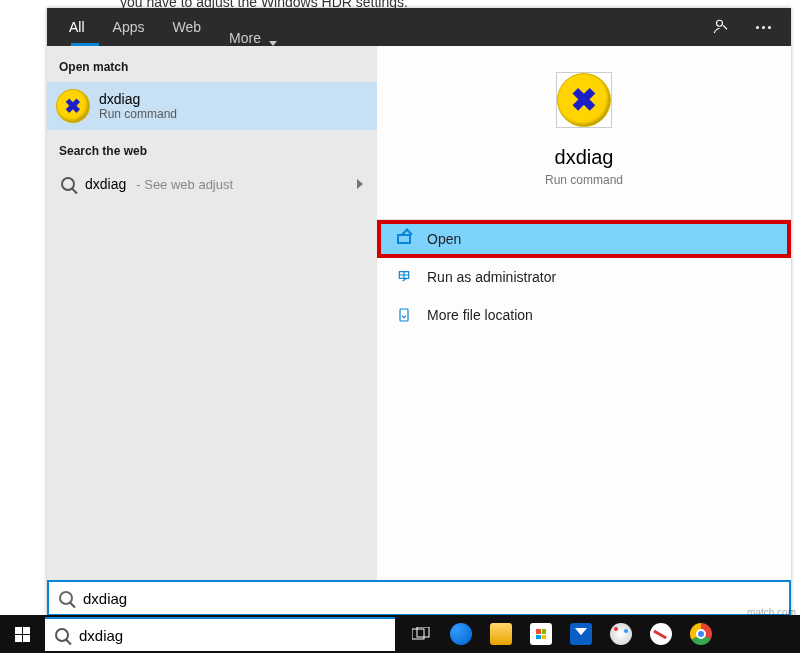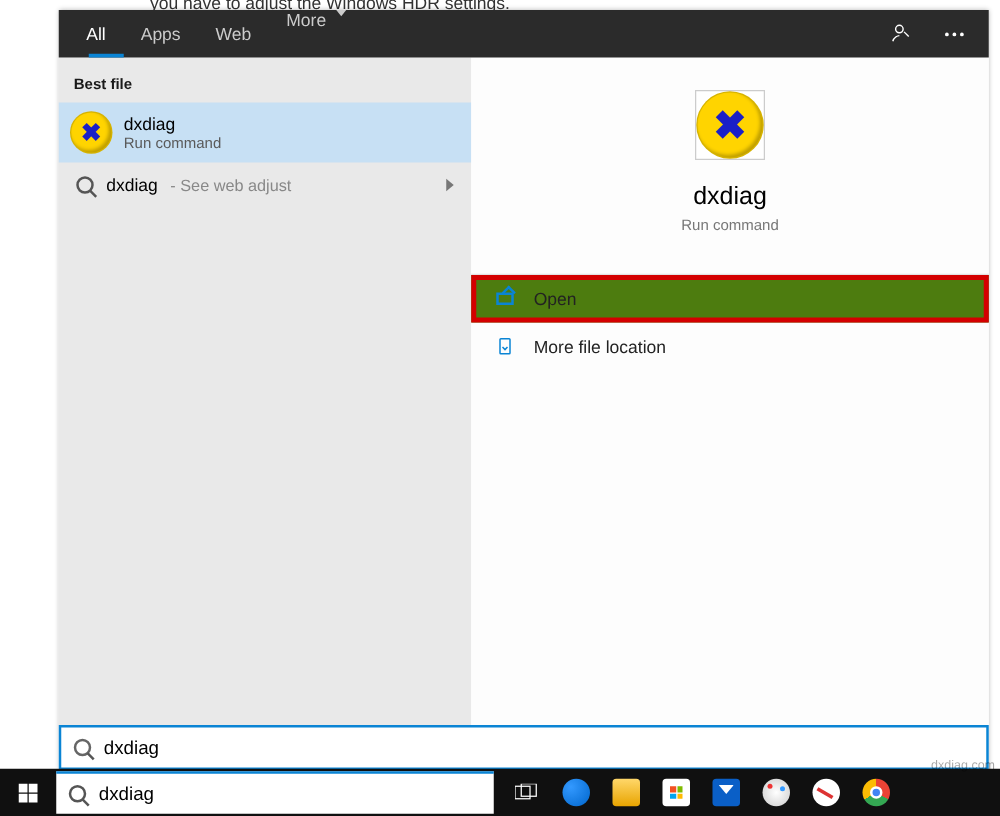--- a/index.html
+++ b/index.html
@@ -6,21 +6,21 @@
   body { width: 800px; height: 653px; background: #fff; position: relative; overflow: hidden; }
   .article-text { position: absolute; top: -6px; left: 120px; font-size: 14px; color: #333; }
   .watermark { position: absolute; right: 4px; bottom: 35px; font-size: 10px; color: rgba(0,0,0,.35); }
 
   
   .flyout { position: absolute; left: 47px; top: 8px; width: 744px; height: 608px; background: #fff; box-shadow: 0 0 4px rgba(0,0,0,.3); display: flex; flex-direction: column; }
   .tabs { background: #2b2b2b; height: 38px; display: flex; align-items: center; color: #fff; position: relative; padding: 0 8px; }
   .tab { font-size: 14px; padding: 0 14px; height: 38px; display: flex; align-items: center; cursor: pointer; color: #ccc; }
   .tab.active { color: #fff; }
   .tab.active::after { content: ""; position: absolute; bottom: 0; height: 3px; width: 28px; background: #0a84d4; transform: translateX(2px); }
-  .tab-more { display: flex; align-items: flex-start; gap: 8px; }
+  .tab-more { display: flex; align-items: flex-end; gap: 8px; }
   .chev-down { width: 0; height: 0; border-left: 4px solid transparent; border-right: 4px solid transparent; border-top: 5px solid #ccc; }
   .tabs-right { margin-left: auto; display: flex; gap: 22px; padding-right: 10px; }
   .icon-btn { width: 20px; height: 20px; display: flex; align-items: center; justify-content: center; color: #fff; cursor: pointer; }
   .ellipsis-dots { display: flex; gap: 3px; }
   .ellipsis-dots i { width: 3px; height: 3px; background: #fff; border-radius: 50%; }
 
   .body-row { flex: 1; display: flex; min-height: 0; }
   .left-col { width: 330px; background: #e9e9e9; display: flex; flex-direction: column; }
   .section-hdr { font-size: 12px; font-weight: 600; color: #1a1a1a; padding: 14px 12px 8px; }
   .best-match { background: #c7e0f4; display: flex; align-items: center; gap: 10px; padding: 8px 10px; cursor: pointer; }
@@ -37,21 +37,21 @@
   .web-row .hint { font-size: 13px; color: #888; }
   .chev-right { margin-left: auto; width: 0; height: 0; border-top: 5px solid transparent; border-bottom: 5px solid transparent; border-left: 6px solid #777; }
 
   .right-col { flex: 1; background: #fdfdfd; padding-top: 26px; display: flex; flex-direction: column; align-items: center; }
   .app-icon-box { width: 56px; height: 56px; border: 1px solid #ccc; display: flex; align-items: center; justify-content: center; background: #fff; }
   .app-title { font-size: 20px; font-weight: 400; margin-top: 18px; color: #000; }
   .app-sub { font-size: 12px; color: #777; margin-top: 4px; }
 
   .actions { width: 100%; margin-top: 32px; border-top: 1px solid #e3e3e3; }
   .action-row { display: flex; align-items: center; gap: 14px; padding: 10px 18px; font-size: 14px; color: #222; cursor: pointer; }
-  .action-row.selected { outline: 4px solid #d40000; outline-offset: -4px; background: #4d7c0f; }
+  .action-row.selected { outline: 4px solid #d40000; outline-offset: -4px; background: #7dd3fc; }
   .action-icon { width: 18px; height: 18px; display: flex; align-items: center; justify-content: center; }
   .open-icon { border: 2px solid #0a84d4; width: 14px; height: 10px; position: relative; }
   .open-icon::before { content: ""; position: absolute; top: -6px; left: 4px; width: 6px; height: 6px; border-top: 2px solid #0a84d4; border-right: 2px solid #0a84d4; transform: rotate(-45deg); }
   .admin-icon svg, .folder-icon svg { width: 16px; height: 16px; }
 
   
   .searchbox { height: 36px; border: 2px solid #0a84d4; background: #fff; display: flex; align-items: center; padding: 0 10px; gap: 10px; }
   .searchbox .search-glyph { border-color: #666; }
   .search-input { border: 0; outline: 0; font-size: 15px; flex: 1; background: transparent; color: #000; }
 
@@ -95,30 +95,31 @@
             <i></i>
             <i></i>
             <i></i>
           </div>
       </div>
     </div>
   </div>
 
   <div class="body-row">
     <div class="left-col">
-      <div class="section-hdr">Best file</div>
+      <div class="section-hdr">Open match</div>
       <div class="best-match">
         <div class="dxdiag-icon">
             <span class="dxdiag-x" style="font-size:20px">✖</span>
           </div>
         <div class="bm-text">
           <div class="t1">dxdiag</div>
           <div class="t2">Run command</div>
         </div>
       </div>
+      <div class="section-hdr">Search the web</div>
       <div class="web-row">
         <span class="search-glyph"></span>
         <span class="label">dxdiag</span>
         <span class="hint">- See web adjust</span>
         <span class="chev-right"></span>
       </div>
     </div>
 
     <div class="right-col">
       <div class="app-icon-box">
@@ -128,20 +129,30 @@
       </div>
       <div class="app-title">dxdiag</div>
       <div class="app-sub">Run command</div>
 
       <div class="actions">
         <div class="action-row selected">
           <span class="action-icon">
               <span class="open-icon"></span>
             </span>
           <span>Open</span>
+        </div>
+        <div class="action-row">
+          <span class="action-icon admin-icon">
+            <svg viewBox="0 0 24 24" fill="none" stroke="#0a84d4" stroke-width="1.8">
+                <rect x="5" y="4" width="14" height="10"></rect>
+                <path d="M12 4v10M5 9h14"></path>
+                <path d="M10 18l6-4"></path>
+              </svg>
+          </span>
+          <span>Run as administrator</span>
         </div>
         <div class="action-row">
           <span class="action-icon folder-icon">
             <svg viewBox="0 0 24 24" fill="none" stroke="#0a84d4" stroke-width="1.8">
                 <rect x="6" y="3" width="12" height="18" rx="1"></rect>
                 <path d="M9 13l3 3 3-3"></path>
               </svg>
           </span>
           <span>More file location</span>
         </div>
@@ -209,13 +220,13 @@
         </div>
       </div>
     <div class="tb-app">
         <div class="sq" style="background:conic-gradient(#ea4335 0 120deg,#34a853 120deg 240deg,#fbbc05 240deg 360deg);border-radius:50%;position:relative">
           <i style="position:absolute;inset:6px;background:#4285f4;border-radius:50%;border:2px solid #fff"></i>
         </div>
       </div>
   </div>
 </div>
 
-<div class="watermark">dxdiag.com</div>
+<div class="watermark">match.com</div>
 
 </body></html>

